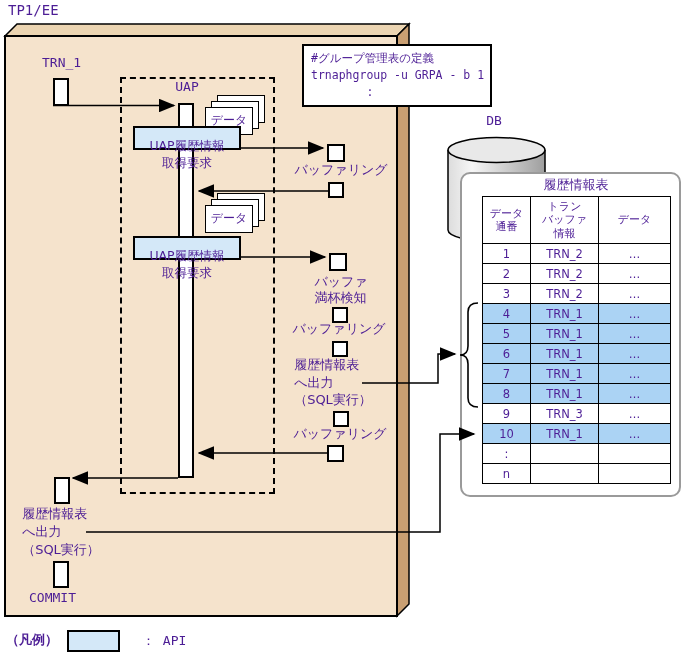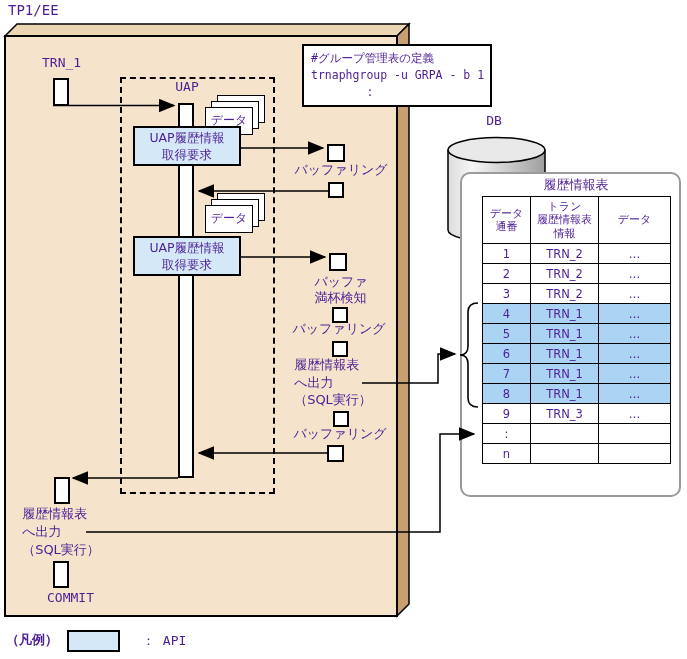--- a/index.html
+++ b/index.html
@@ -22,23 +22,23 @@
 
   .sq { position:absolute; width:17px; height:17px; background:#fff;
     border:2px solid #000; box-sizing:border-box; }
   .vrect { position:absolute; width:16px; height:27px; background:#fff;
     border:2px solid #000; box-sizing:border-box; }
 
   .paper { position:absolute; width:48px; height:28px; background:#fff;
     border:1.5px solid #000; box-sizing:border-box; }
   .paper-label { font-size:12px; text-align:center; line-height:25px; }
 
-  .api-box { position:absolute; width:108px; height:40px; background:var(--api_fill);
+  .api-box { position:absolute; width:108px; height:24px; background:var(--api_fill);
     border:2px solid #000; box-sizing:border-box; font-size:12.5px; line-height:17px;
-    text-align:center; white-space:pre-line; padding-top:1px; }
+    text-align:center; white-space:pre-line; padding-top:9px; }
 
   .note-box { position:absolute; left:302px; top:44px; width:190px; height:63px;
     background:#fff; border:2px solid #000; box-sizing:border-box;
     font-family:"DejaVu Sans Mono","Liberation Mono",monospace;
     font-size:11.5px; line-height:17px; white-space:pre; padding:4px 0 0 7px; }
 
   .container-card { position:absolute; left:460px; top:172px; width:221px; height:325px;
     background:#fff; border:2px solid var(--container_border); border-radius:10px;
     box-sizing:border-box; }
 
@@ -121,37 +121,37 @@
   <div class="lbl ctr" style="left:333px; top:356px; line-height:17.5px;">履歴情報表
 へ出力
 （SQL実行）</div>
   <div class="lbl ctr" style="left:340px; top:426px;">バッファリング</div>
 
   <div class="vrect" style="left:54px; top:477px;"></div>
   <div class="lbl ctr" style="left:61px; top:505px; line-height:18px;">履歴情報表
 へ出力
 （SQL実行）</div>
   <div class="vrect" style="left:53px; top:561px;"></div>
-  <div class="lbl mono" style="left:47px; top:590px;">COMMIT</div>
+  <div class="lbl mono" style="left:29px; top:590px;">COMMIT</div>
 
   <div class="lbl mono ctr" style="left:494px; top:113px;">DB</div>
   <div class="container-card"></div>
   <div class="table-title">履歴情報表</div>
   <table id="hist">
     <colgroup>
         <col style="width:48px">
         <col style="width:68px">
         <col style="width:72px">
       </colgroup>
     <thead>
       <tr>
         <th>データ
 通番</th>
         <th>トラン
-履歴情報表
+バッファ
 情報</th>
         <th>データ</th>
       </tr>
     </thead>
     <tbody>
         <tr>
           <td>1</td>
           <td>TRN_2</td>
           <td>…</td>
         </tr>
@@ -186,20 +186,25 @@
           <td>…</td>
         </tr>
         <tr class="hl">
           <td>8</td>
           <td>TRN_1</td>
           <td>…</td>
         </tr>
         <tr>
           <td>9</td>
           <td>TRN_3</td>
+          <td>…</td>
+        </tr>
+        <tr class="hl">
+          <td>10</td>
+          <td>TRN_1</td>
           <td>…</td>
         </tr>
         <tr>
           <td>:</td>
           <td></td>
           <td></td>
         </tr>
         <tr>
           <td>n</td>
           <td></td>

